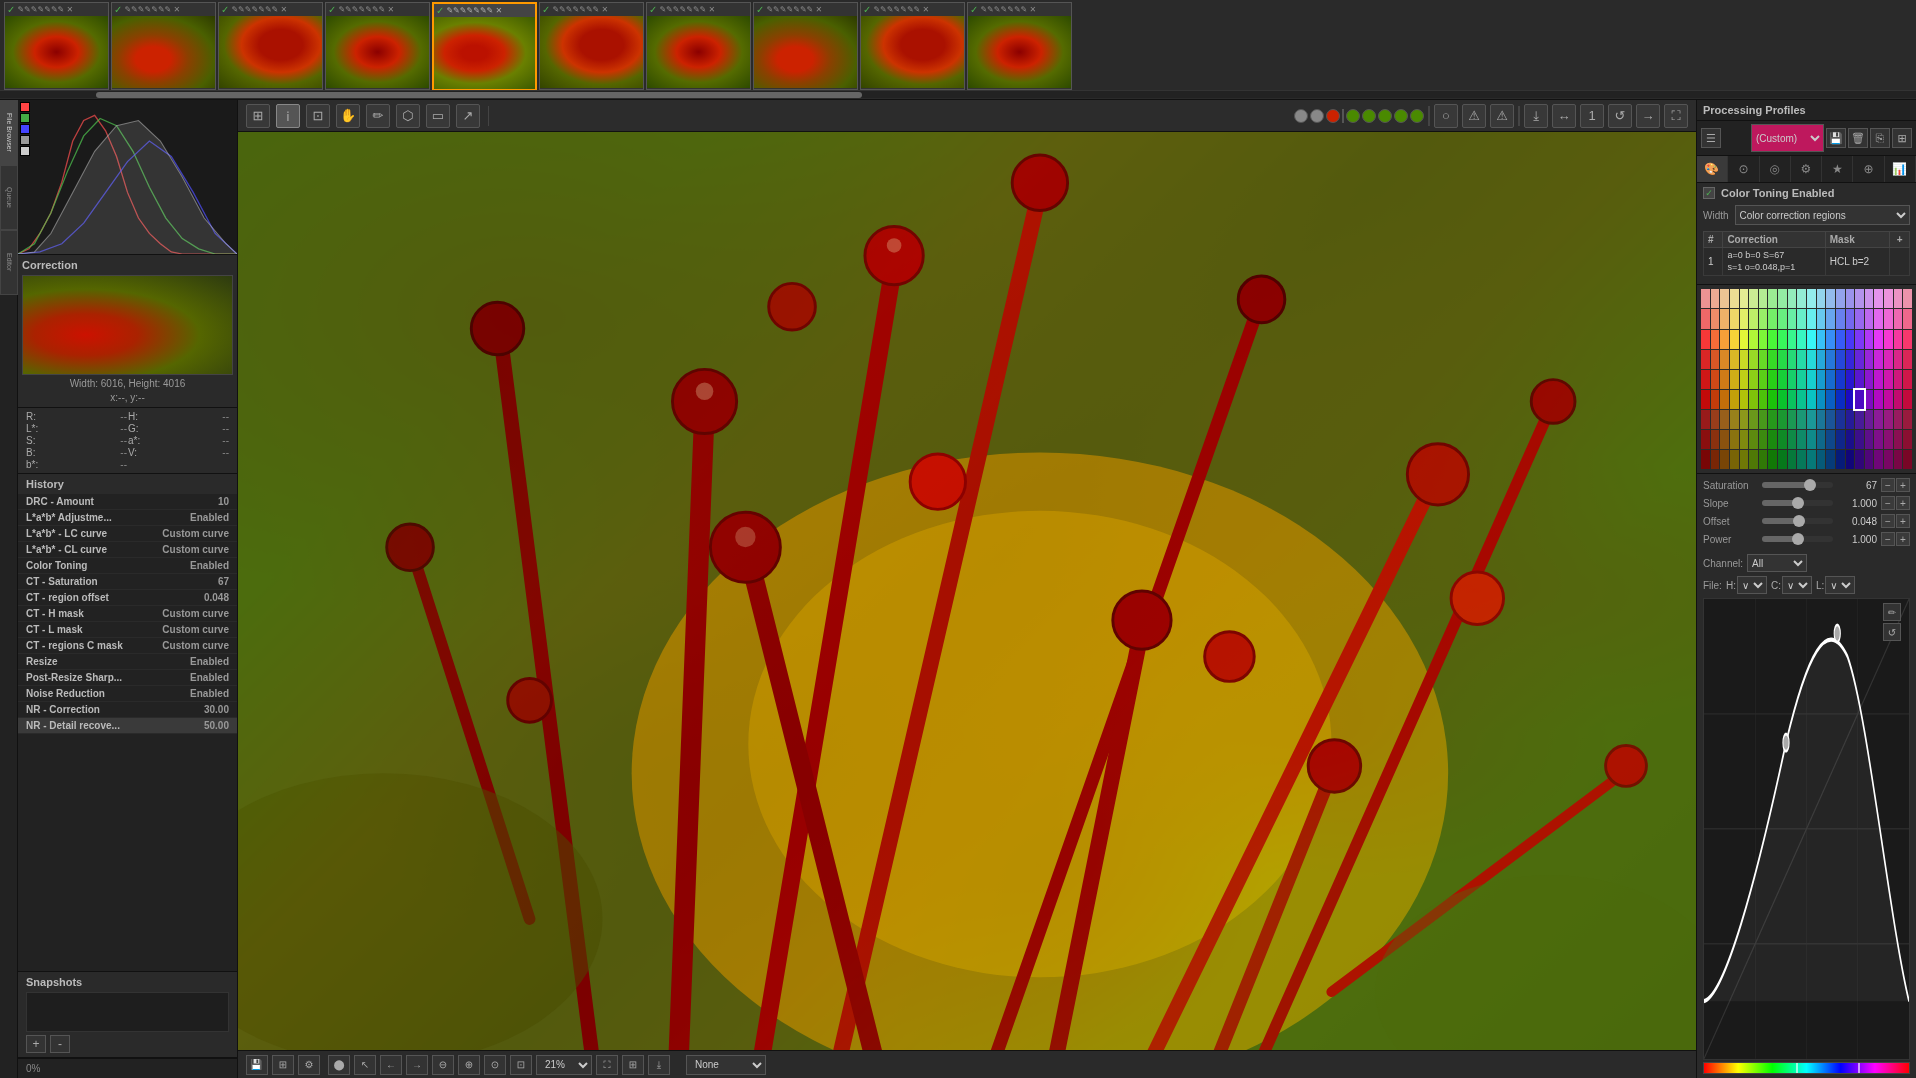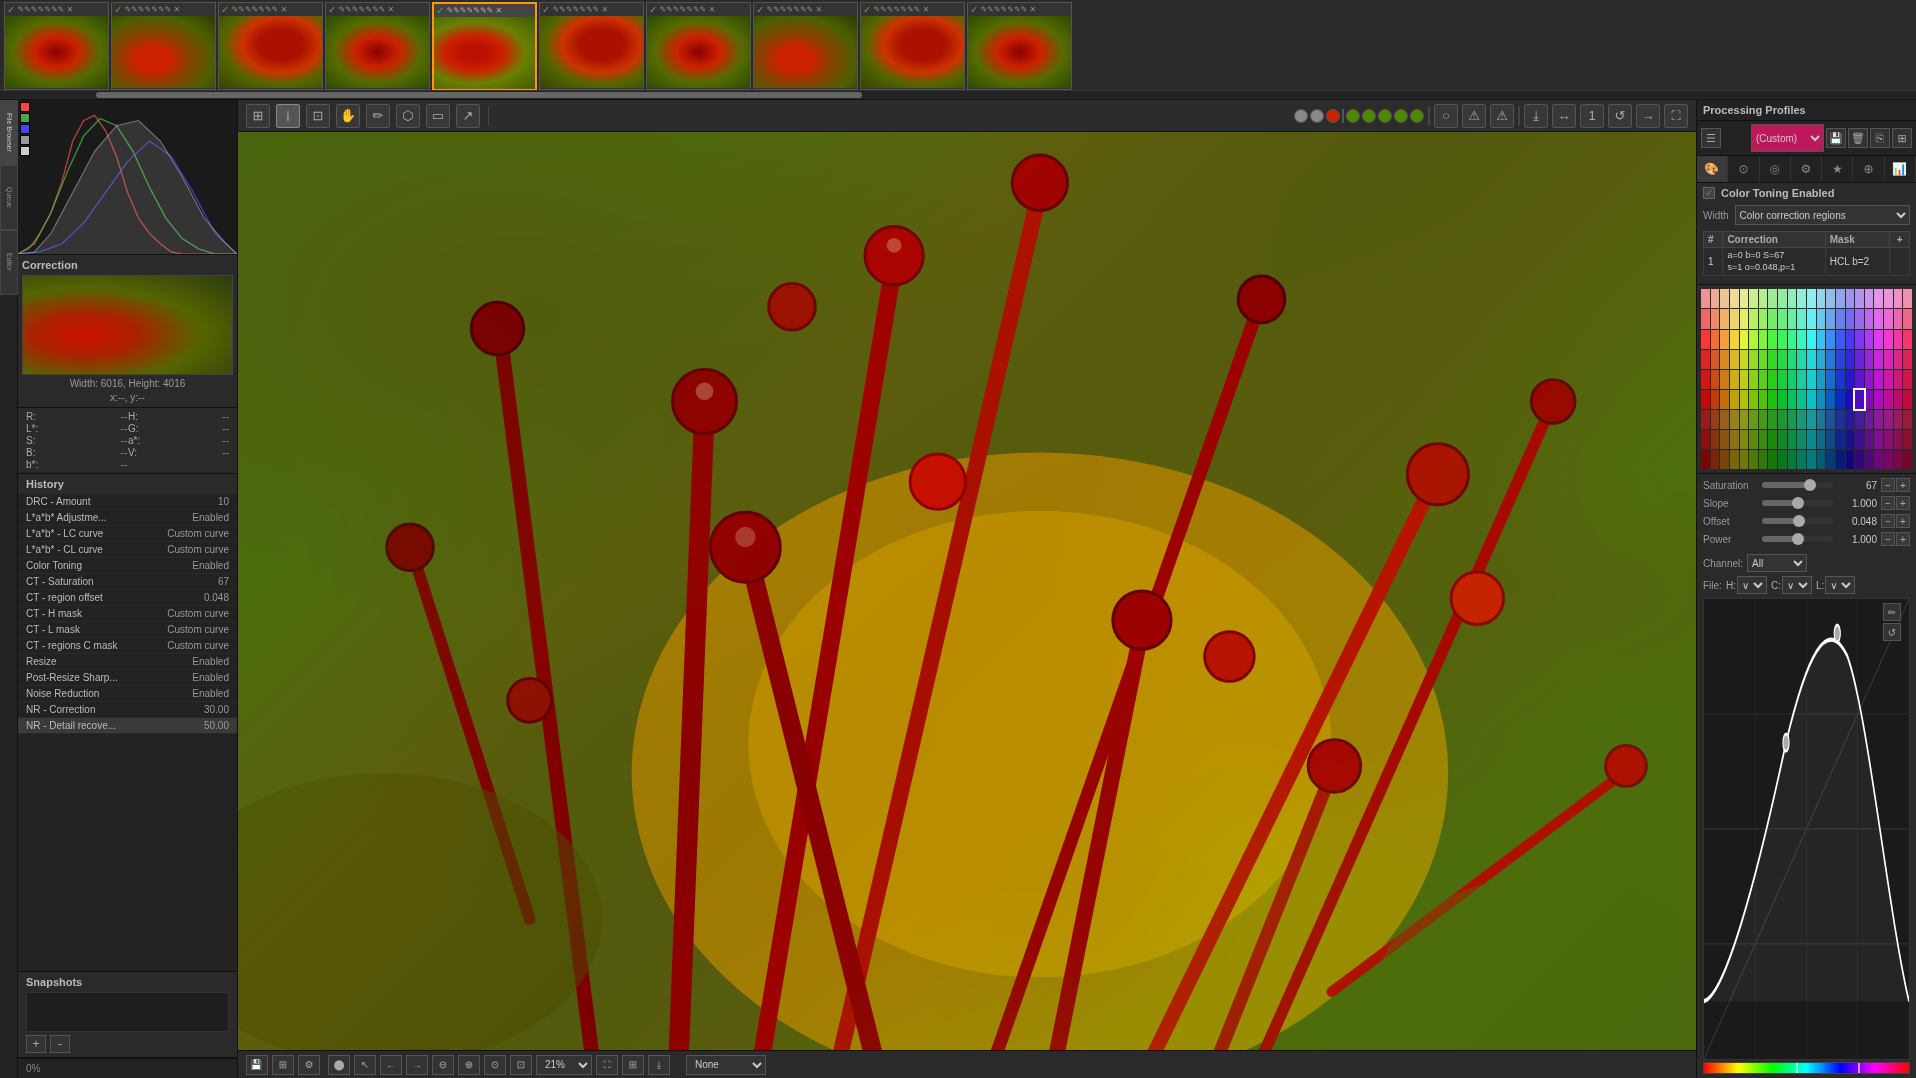--- a/index.html
+++ b/index.html
@@ -150,20 +150,21 @@
       overflow-y: auto;
       background: #222;
     }
     .history-item {
       display: flex;
       justify-content: space-between;
       padding: 2px 8px;
       border-bottom: 1px solid #2a2a2a;
       font-size: 10px;
       cursor: pointer;
+      font-weight: bold;
     }
     .history-item:last-child {
       background: #3a3a3a;
     }
     .history-label { color: #bbb; }
     .history-val { color: #999; }
 
     .snapshots-section {
       padding: 4px 8px;
       border-bottom: 1px solid #111;

